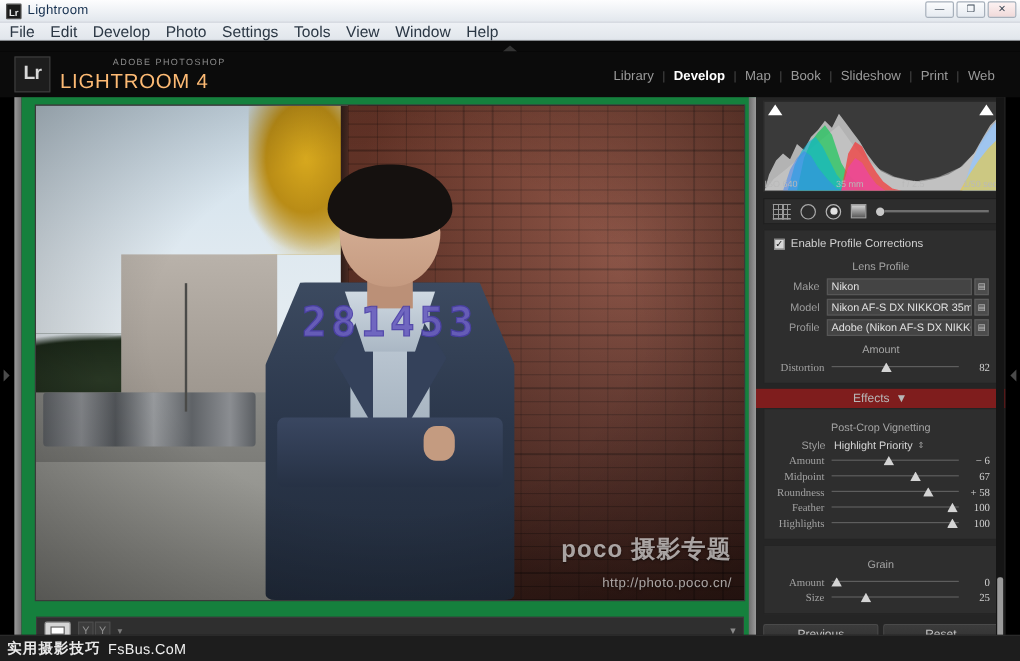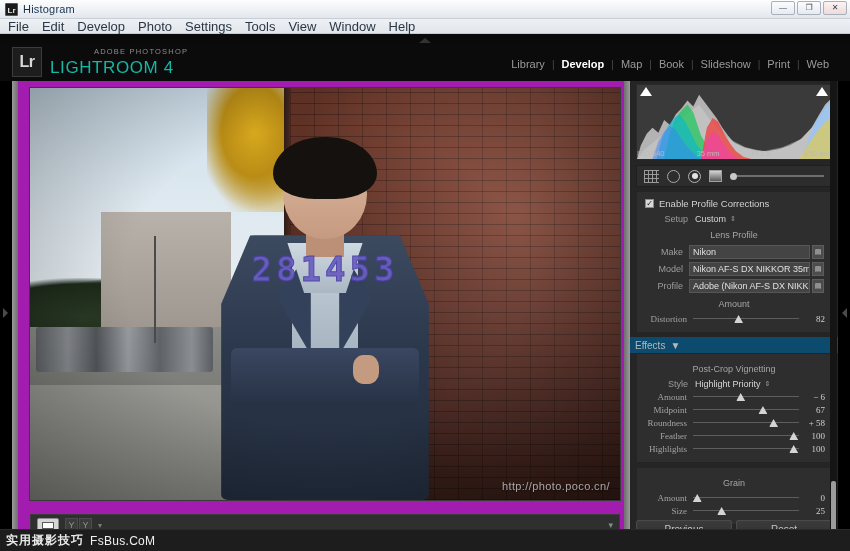--- a/index.html
+++ b/index.html
@@ -72,21 +72,21 @@
   .lr-identity { position: absolute; left: 12px; top: 4px; display: flex; align-items: center; gap: 8px; }
   .lr-badge {
     width: 30px; height: 30px;
     background: #1d1d1d; border: 1px solid #3c3c3c;
     color: #d8d8d8; font-size: 16px; font-weight: bold;
     display: flex; align-items: center; justify-content: center;
     letter-spacing: -.5px;
   }
   .lr-names { line-height: 1; }
   .lr-sup { font-size: 7.5px; color: #8d8d8d; letter-spacing: 1.2px; display: block; margin-bottom: 3px; margin-left: 44px; }
-  .lr-main { font-size: 17px; color: #14b8a6; letter-spacing: .6px; display: block; font-weight: 300; }
+  .lr-main { font-size: 17px; color: #fdba74; letter-spacing: .6px; display: block; font-weight: 300; }
 
   .lr-modules { position: absolute; right: 14px; top: 15px; display: flex; align-items: center; }
   .mod { font-size: 11px; color: #9a9a9a; padding: 0 7px; cursor: pointer; }
   .mod.active { color: #ffffff; font-weight: bold; }
   .mod-sep { color: #4a4a4a; font-size: 10px; }
 
   
   .lr-body {
     position: absolute; left: 0; top: 47px; width: 850px; height: 463px;
     background: #1a1a1a;
@@ -104,21 +104,21 @@
     border-left: 5px solid #4b4b4b;
   }
   .left-edge {
     position: absolute; left: 12px; top: 0; width: 6px; height: 463px;
     background: linear-gradient(90deg,#9a9a9a,#6e6e6e);
   }
 
   
   .stage {
     position: absolute; left: 18px; top: 0; width: 612px; height: 463px;
-    background: #a21caf;
+    background: #15803d;
   }
   .photo-wrap {
     position: absolute; left: 12px; top: 7px; width: 590px; height: 412px;
     background: #111;
     box-shadow: 0 0 0 1px #3a3a3a;
     overflow: hidden;
   }
   .photo { position: absolute; inset: 0; }
 
   
@@ -392,24 +392,24 @@
   }
   .sl-knob {
     position: absolute; top: 1px; width: 9px; height: 8px;
     background: #d4d4d4;
     clip-path: polygon(50% 0, 100% 100%, 0 100%);
     transform: translateX(-4.5px);
   }
   .sl-val { width: 26px; text-align: right; color: #cfcfcf; font-size: 9px; }
 
   .sect-header {
-    height: 16px; display: flex; align-items: center; justify-content: flex-start;
+    height: 16px; display: flex; align-items: center; justify-content: center;
     padding-right: 6px; gap: 5px; position: relative;
     font-size: 10px; color: #b7b7b7;
-    background: #0c4a6e; margin-top: 4px;
+    background: #7f1d1d; margin-top: 4px;
   }
 
   .rp-buttons {
     position: absolute; left: 6px; bottom: 6px; width: 196px;
     display: flex; gap: 4px;
   }
   .rp-btn {
     flex: 1; height: 18px; background: linear-gradient(180deg,#3b3b3b,#303030);
     border: 1px solid #4a4a4a; border-radius: 2px;
     color: #c6c6c6; font-size: 10px;
@@ -458,21 +458,21 @@
   .sb-cn { font-size: 12px; color: #e9e9e9; font-weight: bold; letter-spacing: 1px; }
   .sb-en { font-size: 12px; color: #f0f0f0; margin-left: 6px; letter-spacing: .3px; }
 </style>
 </head>
 <body>
 
 <div id="app">
 
   <div class="winbar">
     <div class="win-appicon">Lr</div>
-    <div class="win-title">Histogram</div>
+    <div class="win-title">Lightroom</div>
     <div class="win-buttons">
       <div class="win-btn">—</div>
       <div class="win-btn">❐</div>
       <div class="win-btn close">✕</div>
     </div>
   </div>
 
   <div class="menubar">
     <div class="menu-item">File</div>
     <div class="menu-item">Edit</div>
@@ -549,20 +549,21 @@
               <div class="hair"></div>
               <div class="arm-fold"></div>
               <div class="hand"></div>
             </div>
 
             <div class="vignette"></div>
 
             <div class="overlay-num">281453</div>
 
             <div class="wm">
+              <div class="wm-top">poco 摄影专题</div>
               <div class="wm-bot">http://photo.poco.cn/</div>
             </div>
           </div>
         </div>
 
         <div class="toolbar">
           <div class="tb-view">
               <i></i>
             </div>
           <div class="tb-yy">
@@ -614,25 +615,20 @@
         </div>
 
         <div class="sect">
           <div class="sect-body">
 
             <div class="chk-row">
               <span class="chk">✓</span>
               <span class="chk-lbl">Enable Profile Corrections</span>
             </div>
 
-            <div class="kv-row">
-              <span class="kv-key">Setup</span>
-              <span class="kv-val">Custom</span>
-              <span class="kv-stepper">⇕</span>
-            </div>
 
             <div class="grp-title">Lens Profile</div>
 
             <div class="sel-row">
               <span class="sel-key">Make</span>
               <span class="sel-box">Nikon</span>
               <span class="sel-btn">▤</span>
             </div>
             <div class="sel-row">
               <span class="sel-key">Model</span>

